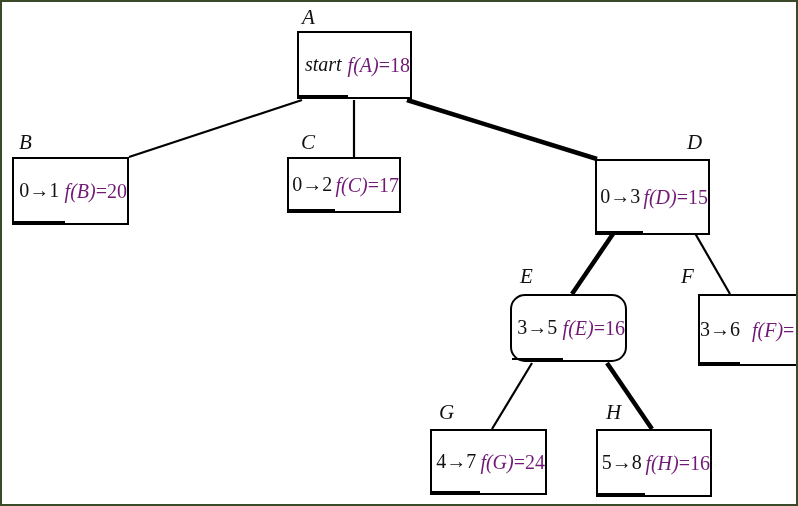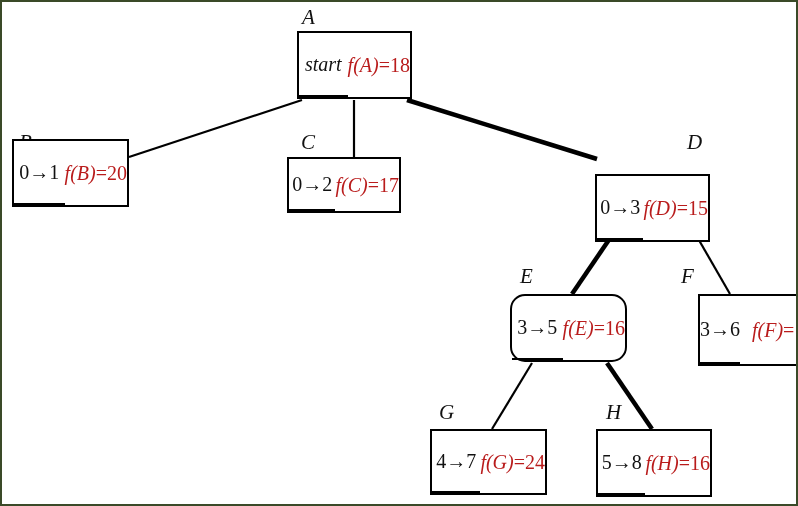--- a/index.html
+++ b/index.html
@@ -44,21 +44,21 @@
     white-space: nowrap;
   }
   .node-cell.top {
     border-bottom: 2.5px solid #000000;
   }
   .node-cell.italic {
     font-style: italic;
   }
   .fval {
     font-size: 20px;
-    color: #b91c1c;
+    color: #701a75;
     white-space: nowrap;
   }
   .fval .fn {
     font-style: italic;
   }
   .node-label {
     position: absolute;
     font-style: italic;
     font-size: 21px;
     color: #111111;
@@ -80,35 +80,35 @@
     </svg>
   <div id="node-layer">
       <div class="node-label" style="left: 300px; top: 5px;">A</div>
       <div class="node" style="left: 295px; top: 29px; width: 115px; height: 68px;">
         <div class="node-cell top italic">start</div>
         <div class="node-cell">
           <span class="fval"><span class="fn">f</span><span class="fn">(A)</span><span>=</span><span>18</span></span>
         </div>
       </div>
       <div class="node-label" style="left: 17px; top: 130px;">B</div>
-      <div class="node" style="left: 10px; top: 137px; width: 117px; height: 68px;">
+      <div class="node" style="left: 10px; top: 155px; width: 117px; height: 68px;">
         <div class="node-cell top">0→1</div>
         <div class="node-cell">
           <span class="fval"><span class="fn">f</span><span class="fn">(B)</span><span>=</span><span>20</span></span>
         </div>
       </div>
       <div class="node-label" style="left: 299px; top: 130px;">C</div>
       <div class="node" style="left: 285px; top: 155px; width: 114px; height: 56px;">
         <div class="node-cell top">0→2</div>
         <div class="node-cell">
           <span class="fval"><span class="fn">f</span><span class="fn">(C)</span><span>=</span><span>17</span></span>
         </div>
       </div>
       <div class="node-label" style="left: 685px; top: 130px;">D</div>
-      <div class="node" style="left: 593px; top: 172px; width: 115px; height: 68px;">
+      <div class="node" style="left: 593px; top: 157px; width: 115px; height: 76px;">
         <div class="node-cell top">0→3</div>
         <div class="node-cell">
           <span class="fval"><span class="fn">f</span><span class="fn">(D)</span><span>=</span><span>15</span></span>
         </div>
       </div>
       <div class="node-label" style="left: 518px; top: 264px;">E</div>
       <div class="node" style="left: 508px; top: 292px; width: 117px; height: 68px; border-radius: 15px;">
         <div class="node-cell top">3→5</div>
         <div class="node-cell">
           <span class="fval"><span class="fn">f</span><span class="fn">(E)</span><span>=</span><span>16</span></span>

